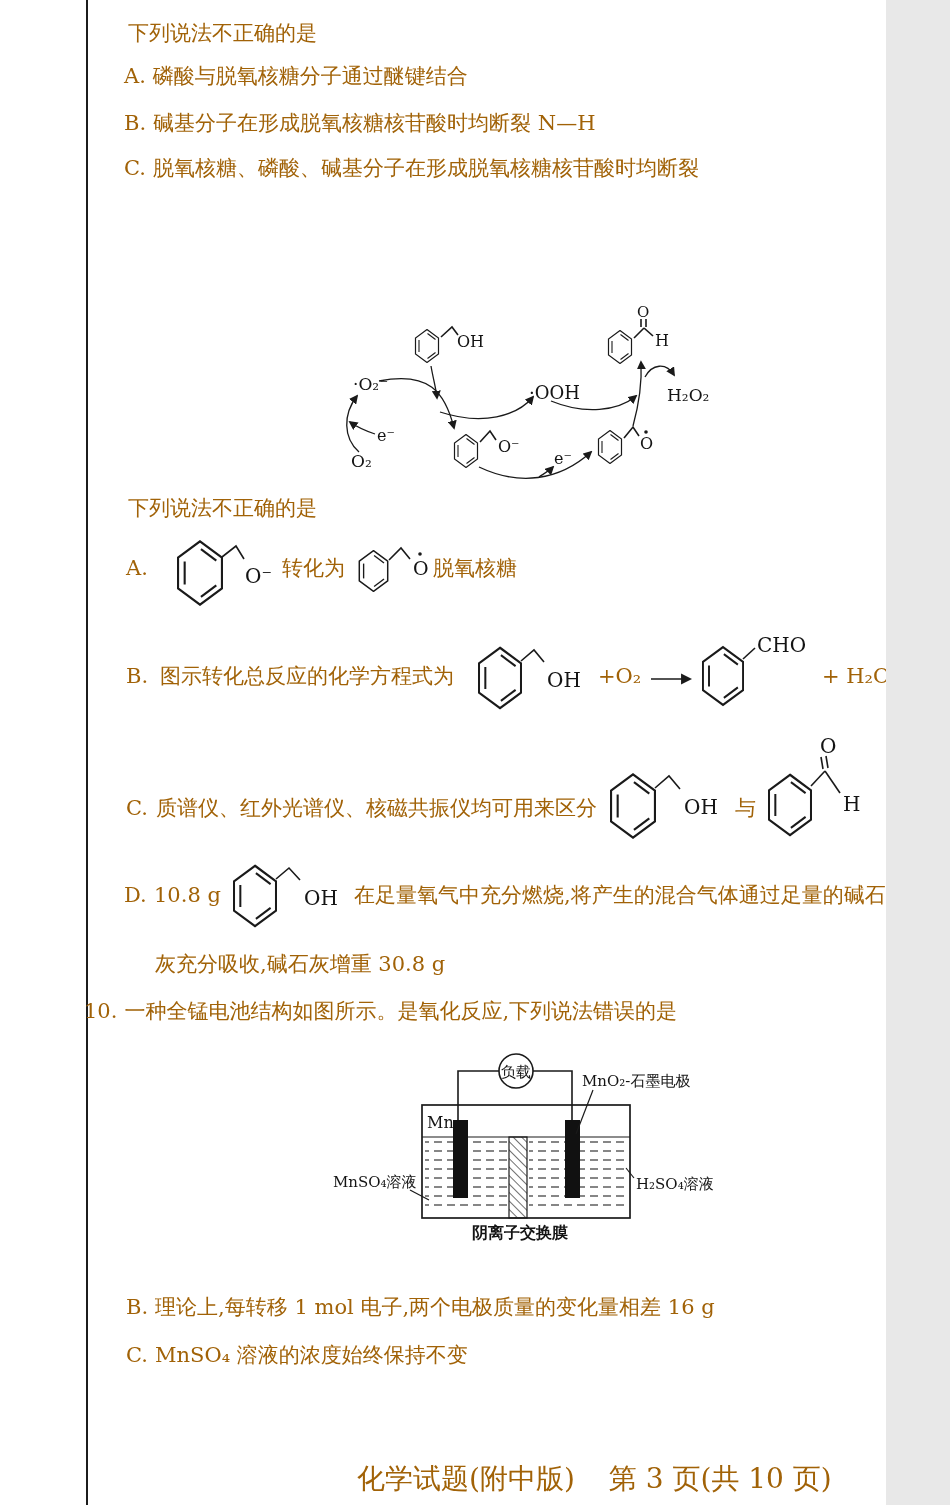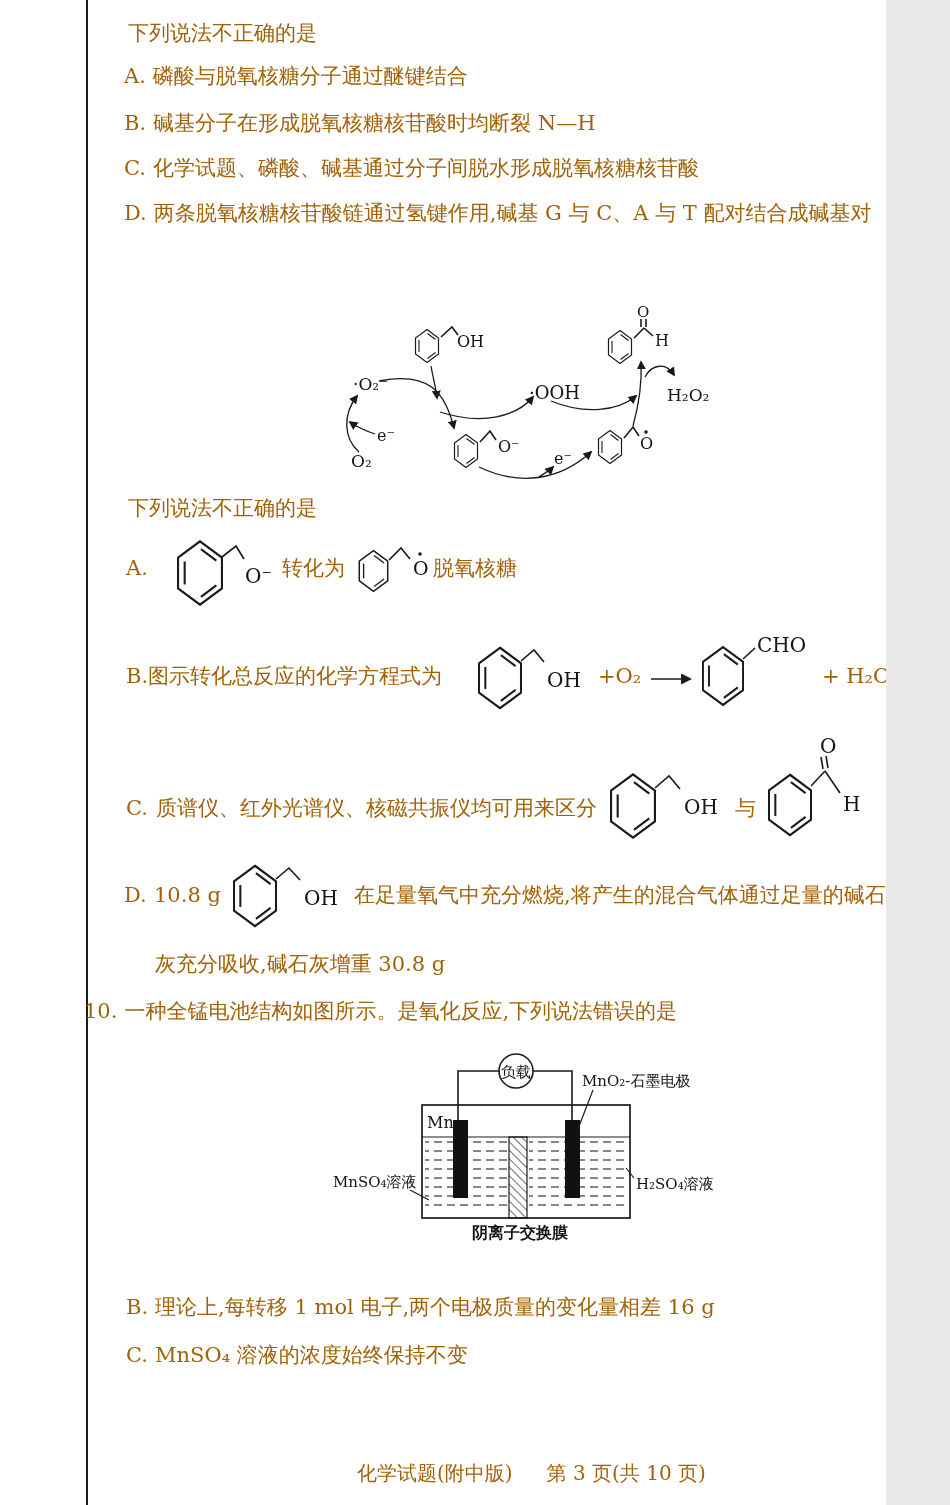--- a/index.html
+++ b/index.html
@@ -1,20 +1,20 @@
 <!DOCTYPE html>
 <html><head>
 <meta charset="utf-8">
 <style>
   html,body{margin:0;padding:0;background:#e8e8e8;}
   #page{position:relative;width:886px;height:1505px;background:#ffffff;
         font-family:"DejaVu Serif","Liberation Serif",serif;color:#a16207;overflow:hidden;}
   .abs{position:absolute;white-space:nowrap;line-height:1.25;}
   .t{font-size:21px;}
-  .t20{font-size:20px;}
+  .t20{font-size:28px;}
   .lbl{margin-right:7px;}
   .eq{font-family:"DejaVu Sans","DejaVu Sans Mono",monospace;letter-spacing:-1px;font-size:19px;}
   .scanline{position:absolute;left:86px;top:0;width:2px;height:1505px;background:#1c1c1c;}
   svg{overflow:visible;}
   svg text{font-family:"DejaVu Serif","Liberation Serif",serif;fill:#141414;}
   .bond{stroke:#1a1a1a;stroke-width:1.6;fill:none;}
   .arr{stroke:#1a1a1a;stroke-width:1.3;fill:none;}
   .thin{stroke:#1a1a1a;stroke-width:1.2;fill:none;}
 </style>
 </head>
@@ -39,22 +39,21 @@
       </pattern>
       <pattern id="sol" width="13" height="9" patternUnits="userSpaceOnUse">
         <line x1="0" y1="4" x2="8" y2="4" stroke="#222" stroke-width="1.1"></line>
       </pattern>
     </defs>
   </svg>
 
   <div class="abs t" style="left:128px;top:20px">下列说法不正确的是</div>
   <div class="abs t" style="left:124px;top:110px"><span class="lbl">B.</span><span>碱基分子在形成脱氧核糖核苷酸时均断裂 N—H</span></div>
   <div class="abs t" style="left:124px;top:63px"><span class="lbl">A.</span><span>磷酸与脱氧核糖分子通过醚键结合</span></div>
-  <div class="abs t" style="left:124px;top:155px"><span class="lbl">C.</span><span>化学试题、磷酸、碱基通过分子间脱水形成脱氧核糖核苷酸</span></div>
-  <div class="abs t" style="left:124px;top:200px"><span class="lbl">D.</span><span>两条脱氧核糖核苷酸链通过氢键作用,碱基 G 与 C、A 与 T 配对结合成碱基对</span></div>
+  <div class="abs t" style="left:124px;top:155px"><span class="lbl">C.</span><span>脱氧核糖、磷酸、碱基分子在形成脱氧核糖核苷酸时均断裂</span></div>
 
 
   <svg class="abs" style="left:333px;top:300px" width="390" height="198" viewBox="0 0 390 198">
 
     <use href="#bz" x="79" y="29" width="30" height="34"></use>
     <polyline class="bond" points="108,37 119,27 125,35"></polyline>
     <text x="124" y="47" font-size="16">OH</text>
 
     <use href="#bz" x="272" y="30" width="30" height="34"></use>
     <line class="bond" x1="301" y1="38" x2="311" y2="28"></line>
@@ -106,21 +105,21 @@
       <use href="#bz" x="5" y="9" width="33" height="42"></use>
       <polyline class="bond" points="37,19 49,7 58,18"></polyline>
       <text x="61" y="34" font-size="19">O</text>
       <circle cx="68" cy="13" r="1.8" fill="#1a1a1a"></circle>
     </svg>
     <span class="abs t" style="left:433px;top:20px">脱氧核糖</span>
   </div>
 
   <div class="abs" style="left:0;top:640px;width:950px;height:84px">
     <span class="abs t" style="left:126px;top:23px">B.</span>
-    <span class="abs t" style="left:148px;top:23px">图示转化总反应的化学方程式为</span>
+    <span class="abs t" style="left:160px;top:23px">图示转化总反应的化学方程式为</span>
     <svg class="abs" style="left:470px;top:2px" width="125" height="78">
       <use href="#bz" x="8" y="2" width="44" height="68"></use>
       <polyline class="bond" points="51,19 64,8 74,20"></polyline>
       <text x="77" y="45" font-size="20">OH</text>
     </svg>
     <span class="abs t" style="left:598px;top:23px">+O₂</span>
     <svg class="abs" style="left:650px;top:32px" width="48" height="14">
       <line class="bond" x1="1" y1="7" x2="40" y2="7" marker-end="url(#ah)"></line>
     </svg>
     <svg class="abs" style="left:700px;top:-14px" width="115" height="96">

